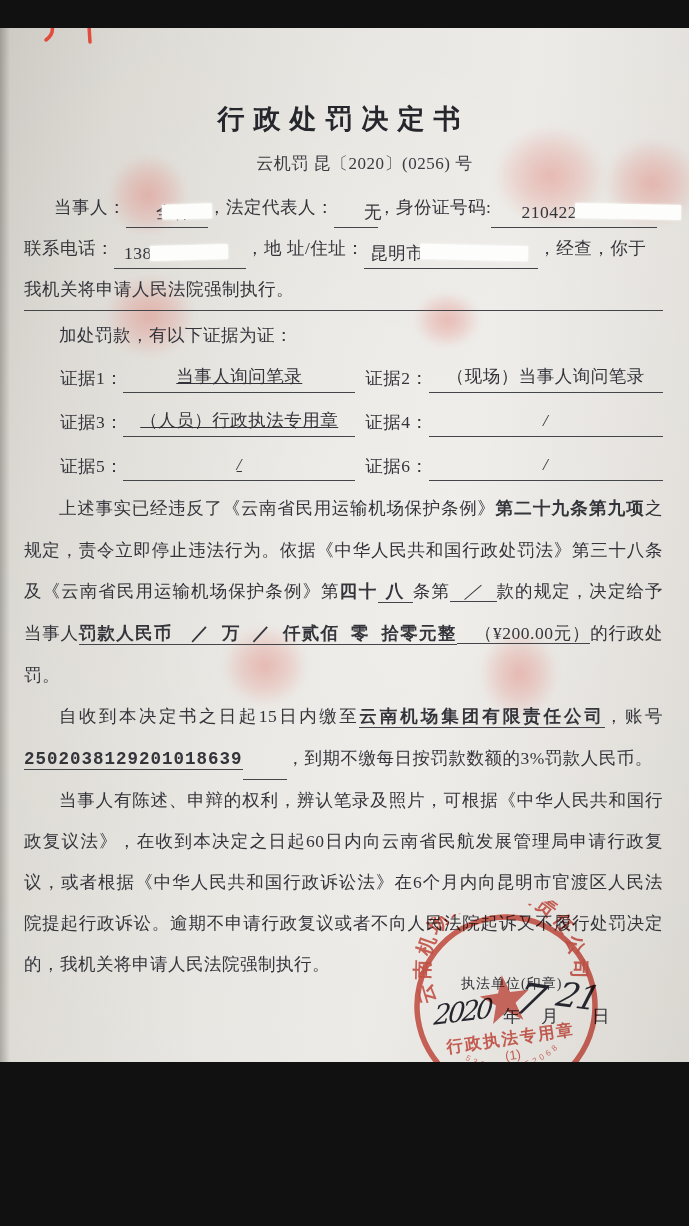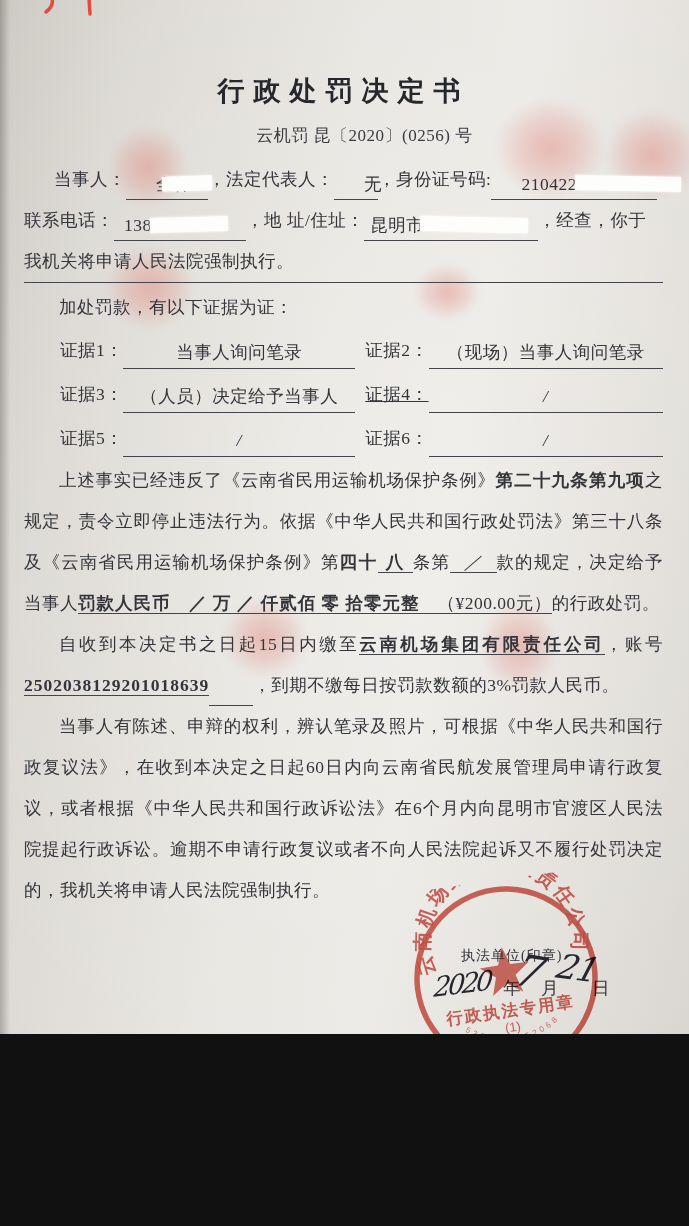--- a/index.html
+++ b/index.html
@@ -1,17 +1,17 @@
 <!DOCTYPE html>
 <html><head>
 <meta charset="utf-8">
 <style>
   html,body{margin:0;padding:0;background:#111;}
   .stage{position:relative;width:689px;height:1034px;overflow:hidden;
-         font-family:"Liberation Serif","DejaVu Serif",serif;}
+         font-family:"Liberation Serif","DejaVu Serif",serif;margin-top:28px;}
   
   .table{position:absolute;left:0;top:1120px;width:689px;height:106px;
          background:linear-gradient(180deg,#c headers 0%);}
   .table{background:linear-gradient(180deg,#c79659 0%,#b5834c 40%,#9a6c3a 100%);}
   .table-shadow{position:absolute;left:0;top:0;width:689px;height:1226px;
          background:#140f09;
          clip-path:polygon(18% 99.6%,30% 98.6%,45% 98.2%,62% 96.6%,75.5% 96%,100% 95%,100% 100%,18% 100%);}
   
   .paper{position:absolute;left:0;top:0;width:689px;height:1226px;
          clip-path:polygon(0 0,689px 0,689px 1163px,0 1172px);
@@ -32,28 +32,28 @@
   .docno{text-align:center;margin:13px 0 8px 42px;font-size:17px;line-height:30px;color:#3a3b41;}
   .nowrap{white-space:nowrap;}
   .u{border-bottom:1.5px solid #44454b;}
   .slot{display:inline-block;border-bottom:1.5px solid #44454b;white-space:nowrap;
         text-align:center;height:34px;vertical-align:bottom;line-height:38px;}
   .redact{display:inline-block;background:#fdfdfc;height:15px;border-radius:1px;
           vertical-align:-1px;transform:rotate(-1.6deg);box-shadow:0 0 3px rgba(255,255,255,.95);}
   .fact-line1{border-bottom:1.5px solid #44454b;text-align:justify;text-align-last:justify;}
   .fact-line2{border-bottom:1.5px solid #44454b;}
   .intro{text-indent:2em;margin-top:4px;}
-  .ev-row{display:flex;align-items:center;line-height:44px;padding-left:36px;}
+  .ev-row{display:flex;align-items:flex-start;line-height:44px;padding-left:36px;}
   .ev-label{flex:none;}
   .ev-slot{height:36px;line-height:40px;}
-  .ev-s1{flex:none;width:232px;}
+  .ev-s1{flex:none;width:232px;text-decoration:underline;}
   .ev-s2{flex:1;}
   .hand{font-style:italic;}
   p.para{margin:0;text-indent:2em;text-align:justify;}
-  .b{font-weight:bold;font-family:Liberation Serif, serif;letter-spacing:1px;}
+  .b{font-weight:bold;font-family:Liberation Mono, monospace;letter-spacing:1px;}
   .blank-u{display:inline-block;width:44px;border-bottom:1.5px solid #44454b;height:20px;vertical-align:bottom;}
   
   .sig{position:absolute;left:0;top:928px;width:689px;height:160px;}
   .unit-label{position:absolute;left:461px;top:19px;font-size:14px;color:#34353b;letter-spacing:1px;}
   .date-unit{position:absolute;top:48px;font-size:17.5px;color:#34353b;}
   .ink{position:absolute;color:#26272e;font-family:"DejaVu Serif",serif;font-style:italic;}
   .stamp-wrap{position:absolute;left:408px;top:-48px;width:196px;height:196px;
               transform:rotate(-8deg);mix-blend-mode:multiply;opacity:.92;}
   .page-num{position:absolute;left:630px;top:1068px;font-size:15px;color:#4c4d52;}
   .pen-marks{position:absolute;left:0;top:0;}
@@ -99,22 +99,22 @@
       <div class="intro">加处罚款，有以下证据为证：</div>
 
       <div class="ev-row">
         <span class="ev-label">证据1：</span>
         <span class="slot ev-slot ev-s1">当事人询问笔录</span>
         <span class="ev-label" style="margin-left:10px;">证据2：</span>
         <span class="slot ev-slot ev-s2">（现场）当事人询问笔录</span>
       </div>
       <div class="ev-row">
         <span class="ev-label">证据3：</span>
-        <span class="slot ev-slot ev-s1">（人员）决定给予当事人</span>
-        <span class="ev-label" style="margin-left:10px;text-decoration:underline;">证据4：</span>
+        <span class="slot ev-slot ev-s1">（人员）行政执法专用章</span>
+        <span class="ev-label" style="margin-left:10px;">证据4：</span>
         <span class="slot ev-slot ev-s2 hand">/</span>
       </div>
       <div class="ev-row">
         <span class="ev-label">证据5：</span>
         <span class="slot ev-slot ev-s1 hand">/</span>
         <span class="ev-label" style="margin-left:10px;">证据6：</span>
         <span class="slot ev-slot ev-s2 hand">/</span>
       </div>
 
       <p class="para">

